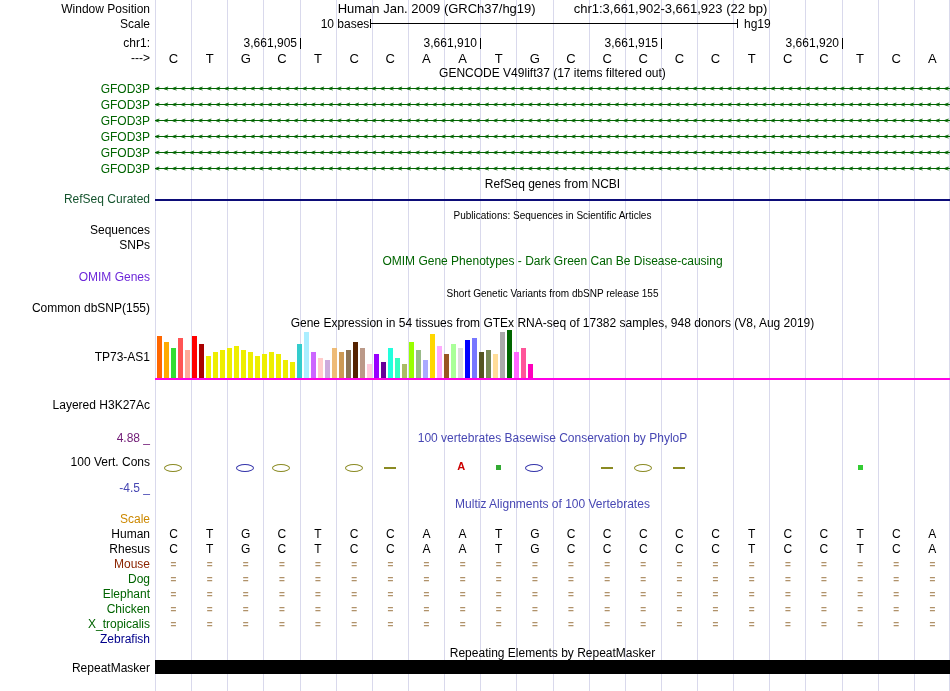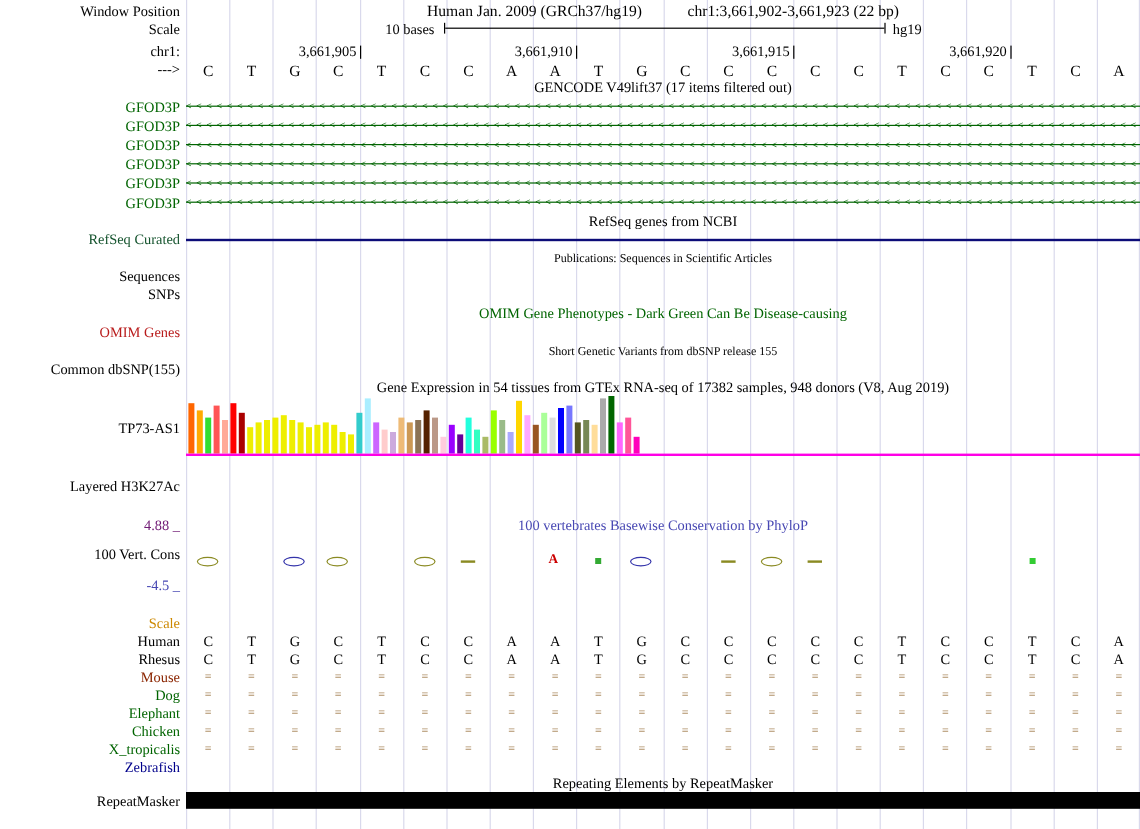--- a/index.html
+++ b/index.html
@@ -1,17 +1,17 @@
 <!DOCTYPE html>
 <html><head>
 <meta charset="utf-8">
 <style>
   html,body{margin:0;padding:0;background:#fff;}
   #stage{position:relative;width:950px;height:691px;background:#fff;overflow:hidden;
-    font-family:Liberation Serif, serif;font-size:12px;color:#000;}
+    font-family:Liberation Sans, sans-serif;font-size:12px;color:#000;}
   .abs{position:absolute;white-space:nowrap;z-index:1;}
   .left-label{position:absolute;left:0;width:150px;text-align:right;white-space:nowrap;line-height:14px;z-index:1;}
   .title{position:absolute;left:155px;width:795px;text-align:center;white-space:nowrap;line-height:14px;z-index:1;}
   .sm{font-size:10px;}
   .gridline{position:absolute;top:0;width:1px;height:691px;background:#d9d9ec;z-index:0;}
   .cell{position:absolute;text-align:center;line-height:13px;z-index:1;}
   .coord-num{position:absolute;text-align:right;width:72px;line-height:13px;z-index:1;white-space:nowrap;}
   .coord-tick{position:absolute;width:1px;height:11px;background:#000;z-index:1;}
   .gene-row{position:absolute;left:155px;width:795px;height:14px;overflow:hidden;z-index:1;}
   .gene-line{position:absolute;left:0;right:0;top:7px;border-top:1px solid #006400;}
@@ -26,40 +26,41 @@
 <body>
 
 <div id="stage">
 
   <div class="left-label" style="top:2px">Window Position</div>
   <div class="title" style="top:2px;font-size:13px">
     <span>Human Jan. 2009 (GRCh37/hg19)</span><span style="display:inline-block;width:38px"></span><span>chr1:3,661,902-3,661,923 (22 bp)</span>
   </div>
 
   <div class="left-label" style="top:17px">Scale</div>
-  <div class="abs" style="top:17px;left:296px;width:66px;text-align:right">10 bases</div>
+  <div class="abs" style="top:17px;left:312px;width:66px;text-align:center">10 bases</div>
   <div class="scalebar" style="left:370px;top:19px;width:366px"></div>
   <div class="abs" style="top:17px;left:744px">hg19</div>
 
   <div class="left-label" style="top:36px">chr1:</div>
   <div class="left-label" style="top:51px">---&gt;</div>
 
   <div class="title" style="top:66px">GENCODE V49lift37 (17 items filtered out)</div>
   <div class="title" style="top:177px">RefSeq genes from NCBI</div>
   <div class="title sm" style="top:209px">Publications: Sequences in Scientific Articles</div>
   <div class="title" style="top:254px;color:#006400">OMIM Gene Phenotypes - Dark Green Can Be Disease-causing</div>
   <div class="title sm" style="top:287px">Short Genetic Variants from dbSNP release 155</div>
   <div class="title" style="top:316px">Gene Expression in 54 tissues from GTEx RNA-seq of 17382 samples, 948 donors (V8, Aug 2019)</div>
   <div class="title" style="top:431px;color:#4747b3">100 vertebrates Basewise Conservation by PhyloP</div>
+  <div class="title" style="top:497px;color:#4747b3">Multiz Alignments of 100 Vertebrates</div>
   <div class="title" style="top:646px">Repeating Elements by RepeatMasker</div>
 
   <div class="left-label" style="top:192px;color:#14532d">RefSeq Curated</div>
   <div class="left-label" style="top:223px">Sequences</div>
   <div class="left-label" style="top:238px">SNPs</div>
-  <div class="left-label" style="top:270px;color:#b91c1c">OMIM Genes</div>
+  <div class="left-label" style="top:270px;color:#6d28d9">OMIM Genes</div>
   <div class="left-label" style="top:301px">Common dbSNP(155)</div>
   <div class="left-label" style="top:350px">TP73-AS1</div>
   <div class="left-label" style="top:398px">Layered H3K27Ac</div>
   <div class="left-label" style="top:431px;color:#701a75">4.88 _</div>
   <div class="left-label" style="top:455px">100 Vert. Cons</div>
   <div class="left-label" style="top:481px;color:#4747b3">-4.5 _</div>
   <div class="left-label" style="top:661px">RepeatMasker</div>
 
 <div class="gridline" style="left: 155px;"></div>
     <div class="gridline" style="left: 191px;"></div>

